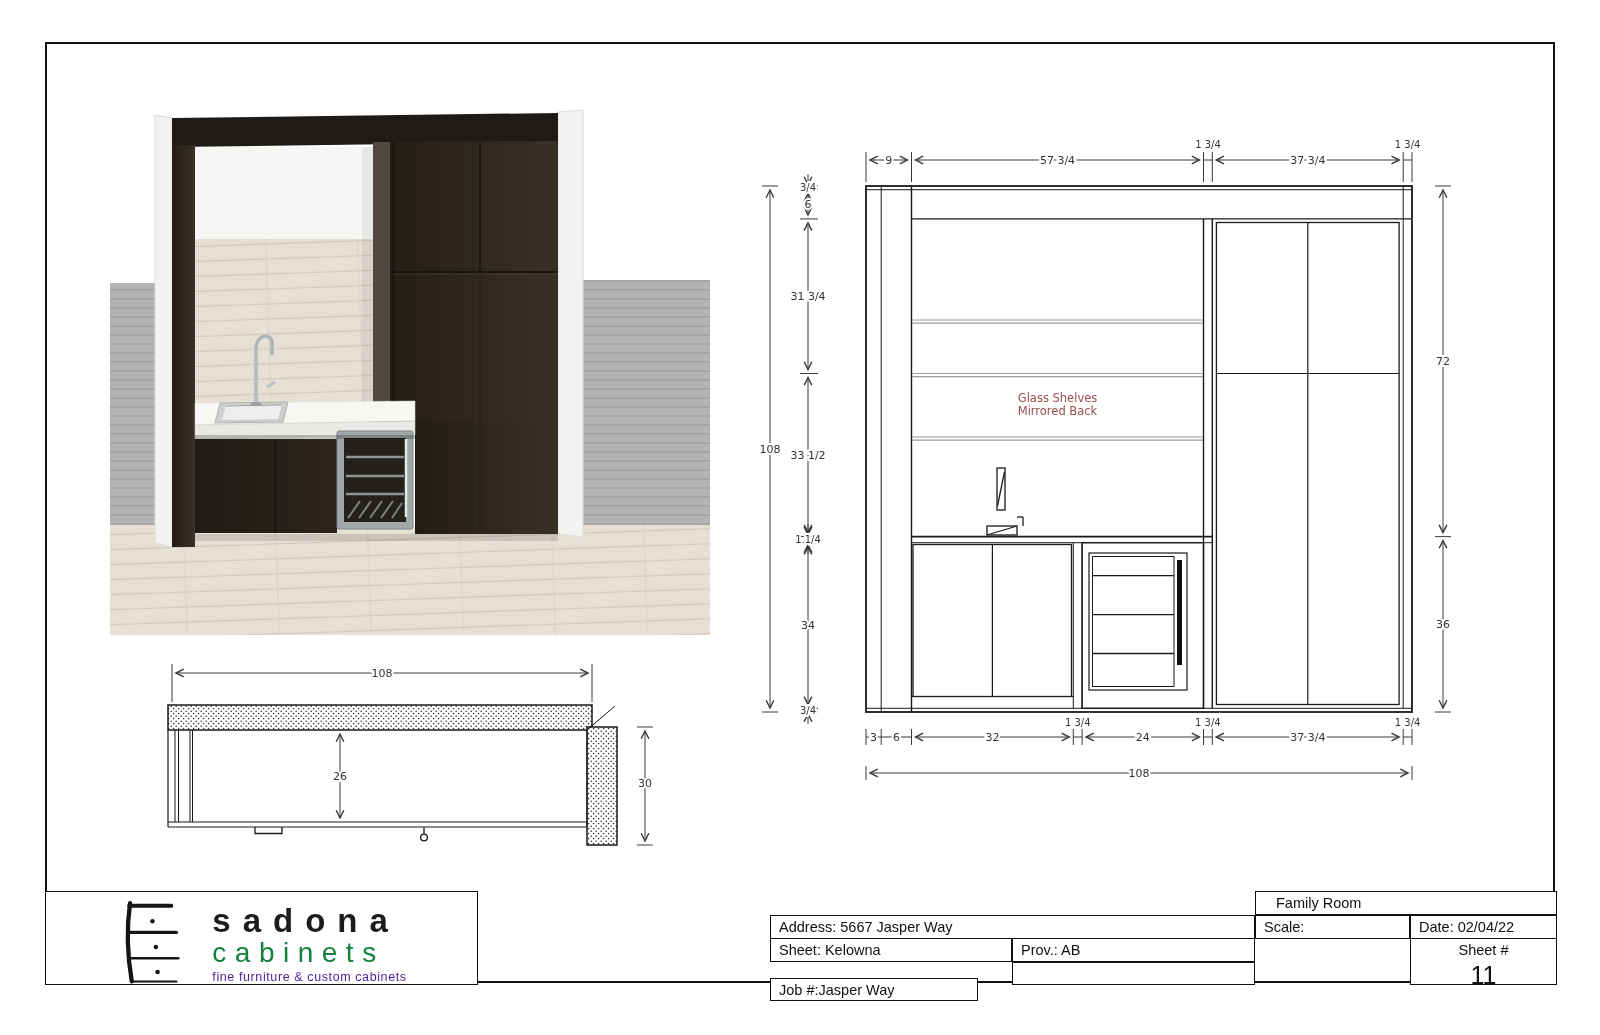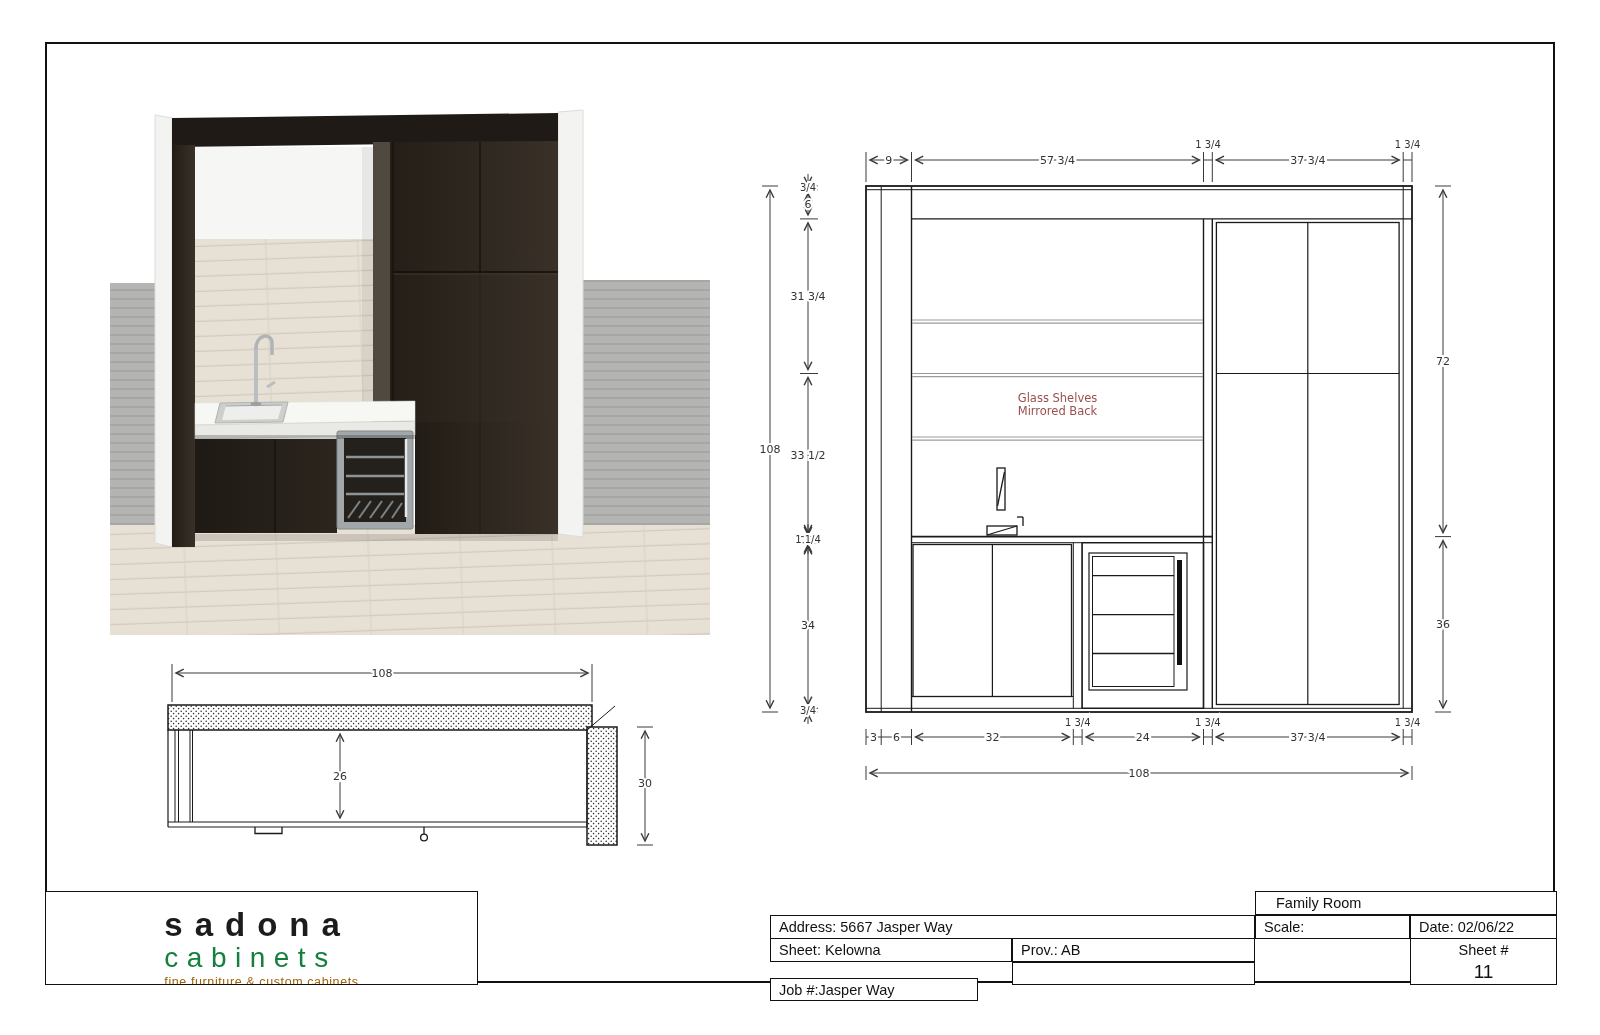--- a/index.html
+++ b/index.html
@@ -12,28 +12,28 @@
   text.dim{font:11px "DejaVu Sans", sans-serif;fill:#333;text-anchor:middle;
            dominant-baseline:central;paint-order:stroke;stroke:#ffffff;stroke-width:4px;}
   text.dim.sm{font-size:10px;}
   text.note{font:11.5px "DejaVu Sans", sans-serif;fill:#9c4f4f;text-anchor:middle;
             dominant-baseline:central;}
   line,rect.o,path.o{vector-effect:none;}
   
   .tb-cell{position:absolute;border:1.6px solid #111;box-sizing:border-box;background:#fff;
            font-size:14.5px;padding:3px 8px 0 8px;white-space:nowrap;overflow:hidden;}
   .tb-center{text-align:center;}
-  .logo-wrap{display:flex;align-items:center;justify-content:center;gap:18px;height:100%;flex-direction:column;}
+  .logo-wrap{display:flex;align-items:flex-end;justify-content:center;gap:18px;height:100%;}
   .logo-texts{display:flex;flex-direction:column;line-height:1.04;}
   .logo-name{font-weight:700;font-size:33px;letter-spacing:12px;color:#1c1c1c;}
   .logo-sub{font-weight:400;font-size:28px;letter-spacing:8.5px;color:#15803d;}
-  .logo-tag{font-size:12.5px;color:#a16207;letter-spacing:.6px;margin-top:4px;}
+  .logo-tag{font-size:12.5px;color:#4c1d95;letter-spacing:.6px;margin-top:4px;}
   .addr{display:flex;align-items:center;height:100%;}
   .addr div{font-size:16.5px;line-height:21.5px;}
-  .sheetnum{font-size:19px;margin-top:3px;}
+  .sheetnum{font-size:25px;margin-top:3px;}
 </style>
 </head>
 <body>
 
 <div class="sheet">
   <div class="border"></div>
 
   <svg class="fig" style="left:110px;top:85px" width="600" height="550" viewBox="0 0 600 550">
     <defs>
       <linearGradient id="gdark" x1="0" y1="0" x2="1" y2="0">
@@ -320,18 +320,18 @@
 
 
   <div class="tb-cell" style="left:770px;top:914.5px;width:485px;height:24px;">Address: 5667 Jasper Way</div>
   <div class="tb-cell" style="left:770px;top:938px;width:242px;height:24px;">Sheet: Kelowna</div>
   <div class="tb-cell" style="left:1012px;top:938px;width:243px;height:24px;">Prov.: AB</div>
   <div class="tb-cell" style="left:770px;top:961.5px;width:208px;height:23.5px;margin-top:16px;">Job #:Jasper Way</div>
   <div class="tb-cell" style="left:1012px;top:961.5px;width:243px;height:23.5px;"></div>
 
   <div class="tb-cell" style="left:1255px;top:891px;width:302px;height:24px;padding-left:20px;">Family Room</div>
   <div class="tb-cell" style="left:1255px;top:914.5px;width:155px;height:24px;">Scale:</div>
-  <div class="tb-cell" style="left:1410px;top:914.5px;width:147px;height:24px;">Date:  02/06/22</div>
+  <div class="tb-cell" style="left:1410px;top:914.5px;width:147px;height:24px;">Date:  02/04/22</div>
   <div class="tb-cell tb-center" style="left:1410px;top:938px;width:147px;height:47px;">
     <div>Sheet #</div>
     <div class="sheetnum">11</div>
   </div>
 </div>
 
 </body></html>

